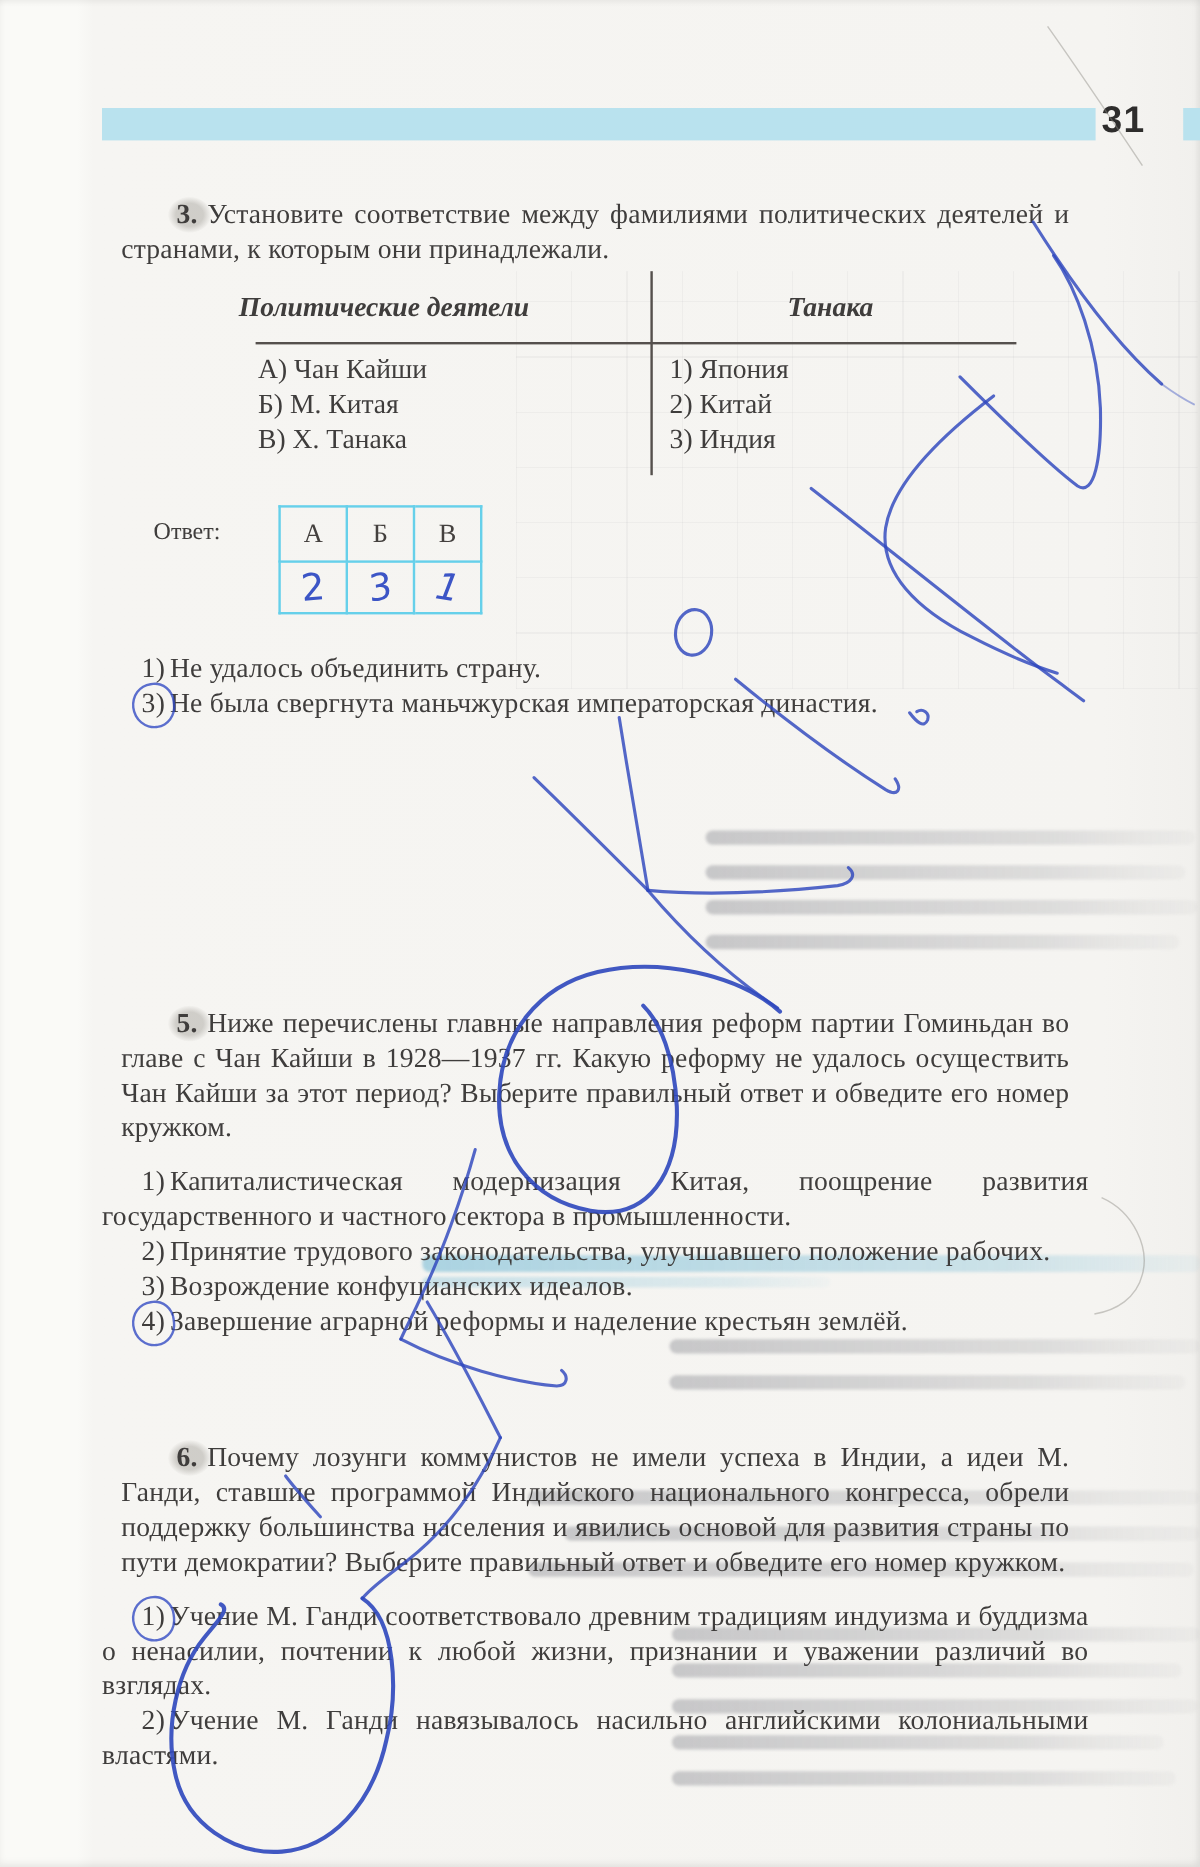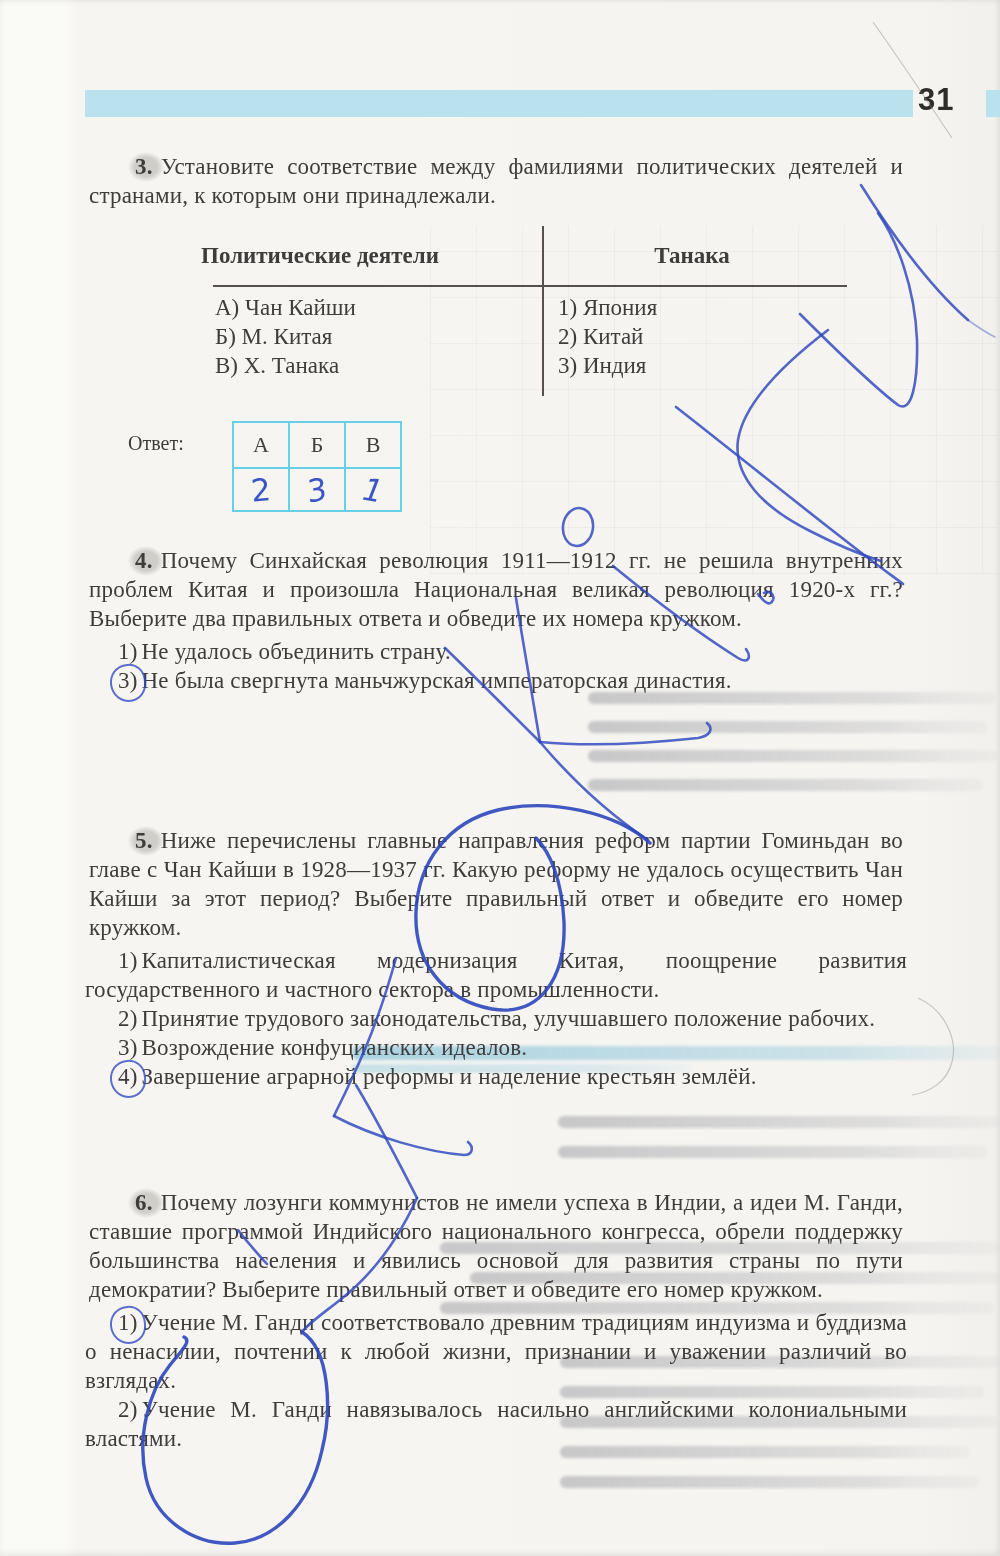--- a/index.html
+++ b/index.html
@@ -13,31 +13,31 @@
     font-family:"Liberation Serif", serif;
     color:#3f3d3c;
   }
   
   .topbar { position:absolute; left:85px; top:90px; width:828px; height:27px; background:var(--accent,#b9e2ee); }
   .topbar-stub { position:absolute; left:986px; top:90px; width:14px; height:27px; background:var(--accent,#b9e2ee); }
   .pagenum { position:absolute; left:918px; top:82px; width:62px; font-family:"Liberation Sans",sans-serif;
              font-weight:700; font-size:31px; color:#2e2d2c; letter-spacing:1px; }
   
   .sect { position:absolute; width:822px; z-index:2; }
-  .para { margin:4px; font-size:23px; line-height:29px; text-align:justify; text-indent:46px; letter-spacing:.2px; }
+  .para { margin:16px; font-size:23px; line-height:29px; text-align:justify; text-indent:46px; letter-spacing:.2px; }
   .opt  { margin:0; font-size:23px; line-height:29px; text-align:justify; text-indent:33px; letter-spacing:.2px; }
   .tnum { font-weight:700; position:relative; padding-right:8px; }
   .tnum::before { content:""; position:absolute; left:-7px; top:-2px; width:36px; height:30px; border-radius:50%;
     background:radial-gradient(ellipse at center, rgba(150,147,140,.40) 0 45%, rgba(150,147,140,0) 72%); z-index:-1; }
   .onum { position:relative; padding-right:4px; }
   .onum.circled::after { content:""; position:absolute; left:-8px; top:-4px; width:32px; height:34px;
     border:2.4px solid rgba(47,72,195,.78); border-radius:52% 48% 50% 54%; transform:rotate(-7deg); }
   
   .match { position:absolute; left:85px; top:233px; width:760px; height:162px; z-index:2; font-size:23px; }
-  .match .th { position:absolute; top:10px; font-weight:700; text-align:center; }
+  .match .th { position:absolute; top:10px; font-weight:700; text-align:center;font-style:italic; }
   .match .th1 { left:45px;  width:380px; }
   .match .th2 { left:462px; width:290px; }
   .match .hline { position:absolute; left:128px; top:52px; width:634px; height:2px; background:#55504d; }
   .match .vline { position:absolute; left:457px; top:-7px; width:2px; height:170px; background:#55504d; }
   .match .cell { position:absolute; white-space:nowrap;text-align:center; }
   .match .l { left:130px; } .match .r { left:473px; }
   .match .r0 { top:62px; } .match .r1 { top:91px; } .match .r2 { top:120px; }
   
   .ans-label { position:absolute; left:128px; top:432px; font-size:20px; z-index:2; }
   .ans-grid  { position:absolute; left:232px; top:421px; width:163px; height:89px; z-index:2;
@@ -121,21 +121,20 @@
     </tr>
     <tr class="hw">
       <td><span>2</span></td>
       <td><span>3</span></td>
       <td><span>1</span></td>
     </tr>
   </tbody>
     </table>
 
   <section class="sect" style="left:85px;top:542px">
-    <p class="para"><span class="tnum">4.</span><span>Почему Синхайская революция 1911—1912 гг. не решила внутренних проблем Китая и произошла Национальная великая революция 1920-х гг.? Выберите два правильных ответа и обведите их номера кружком.</span></p>
     <p class="opt"><span class="onum">1)</span><span>Не удалось объединить страну.</span></p>
     <p class="opt"><span class="onum circled">3)</span><span>Не была свергнута маньчжурская императорская династия.</span></p>
   </section>
 
   <section class="sect" style="left:85px;top:822px">
     <p class="para"><span class="tnum">5.</span><span>Ниже перечислены главные направления реформ партии Гоминьдан во главе с Чан Кайши в 1928—1937 гг. Какую реформу не удалось осуществить Чан Кайши за этот период? Выберите правильный ответ и обведите его номер кружком.</span></p>
     <p class="opt"><span class="onum">1)</span><span>Капиталистическая модернизация Китая, поощрение развития государственного и частного сектора в промышленности.</span></p>
     <p class="opt"><span class="onum">2)</span><span>Принятие трудового законодательства, улучшавшего положение рабочих.</span></p>
     <p class="opt"><span class="onum">3)</span><span>Возрождение конфуцианских идеалов.</span></p>
     <p class="opt"><span class="onum circled">4)</span><span>Завершение аграрной реформы и наделение крестьян землёй.</span></p>

